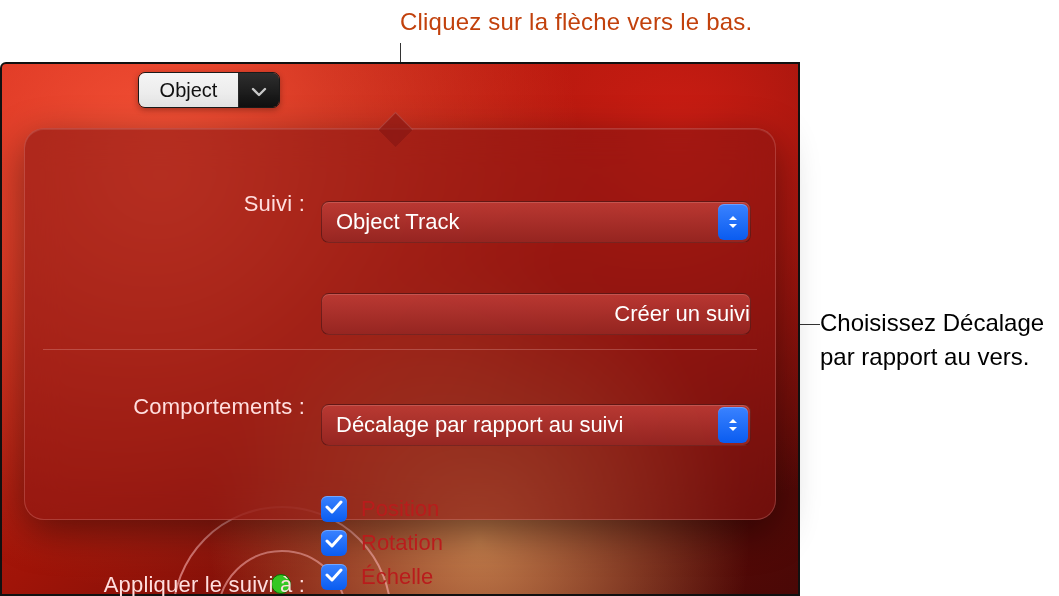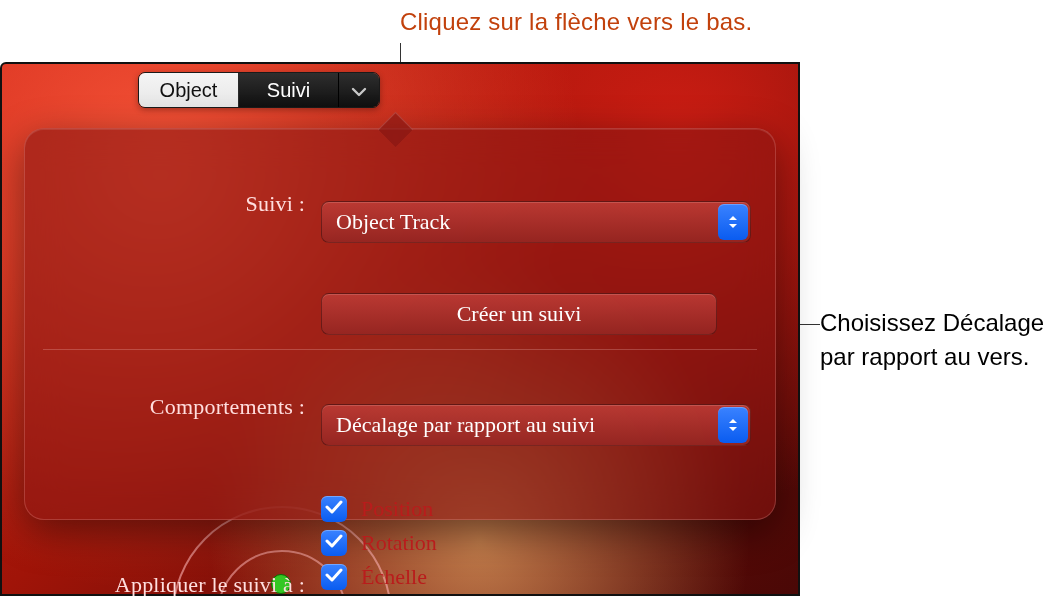--- a/index.html
+++ b/index.html
@@ -137,21 +137,20 @@
     top: 128px;
     width: 752px;
     height: 392px;
     background: rgba(135,20,18,0.58);
     border: 1px solid rgba(255,190,190,0.22);
     border-radius: 20px;
     -webkit-backdrop-filter: blur(18px);
     backdrop-filter: blur(18px);
     box-shadow: 0 12px 40px rgba(0,0,0,0.45), inset 0 1px 0 rgba(255,255,255,0.1);
     padding-top: 36px;
-    font-family: Liberation Serif, serif;
   }
   .popover::before{
     content:"";
     position:absolute;
     top:-12px; left:358px;
     width:24px; height:24px;
     background: rgba(135,20,18,0.58);
     border-left:1px solid rgba(255,190,190,0.22);
     border-top:1px solid rgba(255,190,190,0.22);
     transform: rotate(45deg);
@@ -197,27 +196,27 @@
     width: 30px;
     border-radius: 6px;
     background: linear-gradient(#3a82ff,#0a5cf0);
     display:flex; flex-direction:column; align-items:center; justify-content:center;
     gap:2px;
     box-shadow: inset 0 1px 0 rgba(255,255,255,0.25);
   }
   .select .stepper svg{ width:10px; height:6px; fill:#fff; display:block;}
 
   .btn {
-    width: 396px;
+    width: 430px;
     height: 42px;
     border-radius: 8px;
     background: linear-gradient(rgba(190,60,54,0.9), rgba(150,38,34,0.9));
     border: 1px solid rgba(0,0,0,0.35);
     box-shadow: inset 0 1px 0 rgba(255,255,255,0.15);
-    display:flex; align-items:center; justify-content:center;
+    display:flex; align-items:center; justify-content:flex-end;
     color:#fff; font-size:22px;
   }
 
   .divider {
     margin: 10px 18px 18px 18px;
     height:1px;
     background: rgba(255,200,200,0.25);
   }
 
   .check-row {
@@ -251,23 +250,20 @@
 
 <div class="viewer">
   <div class="tracker-ring"></div>
   <div class="tracker-ring-inner"></div>
   <div class="tracker-handle"></div>
 </div>
 
 <div class="toolbar">
   <div class="tool-pill tool-forme">
     <span>Object</span>
-  </div>
-  <div class="tool-pill tool-suivi">
-    <span>Suivi</span>
   </div>
   <div class="tool-pill tool-dd">
     <span>
       <svg viewBox="0 0 16 10">
           <path d="M2 2 L8 8 L14 2" stroke="#c8c8c8" stroke-width="2.4" fill="none" stroke-linecap="round" stroke-linejoin="round"></path>
         </svg>
     </span>
   </div>
 </div>
 

